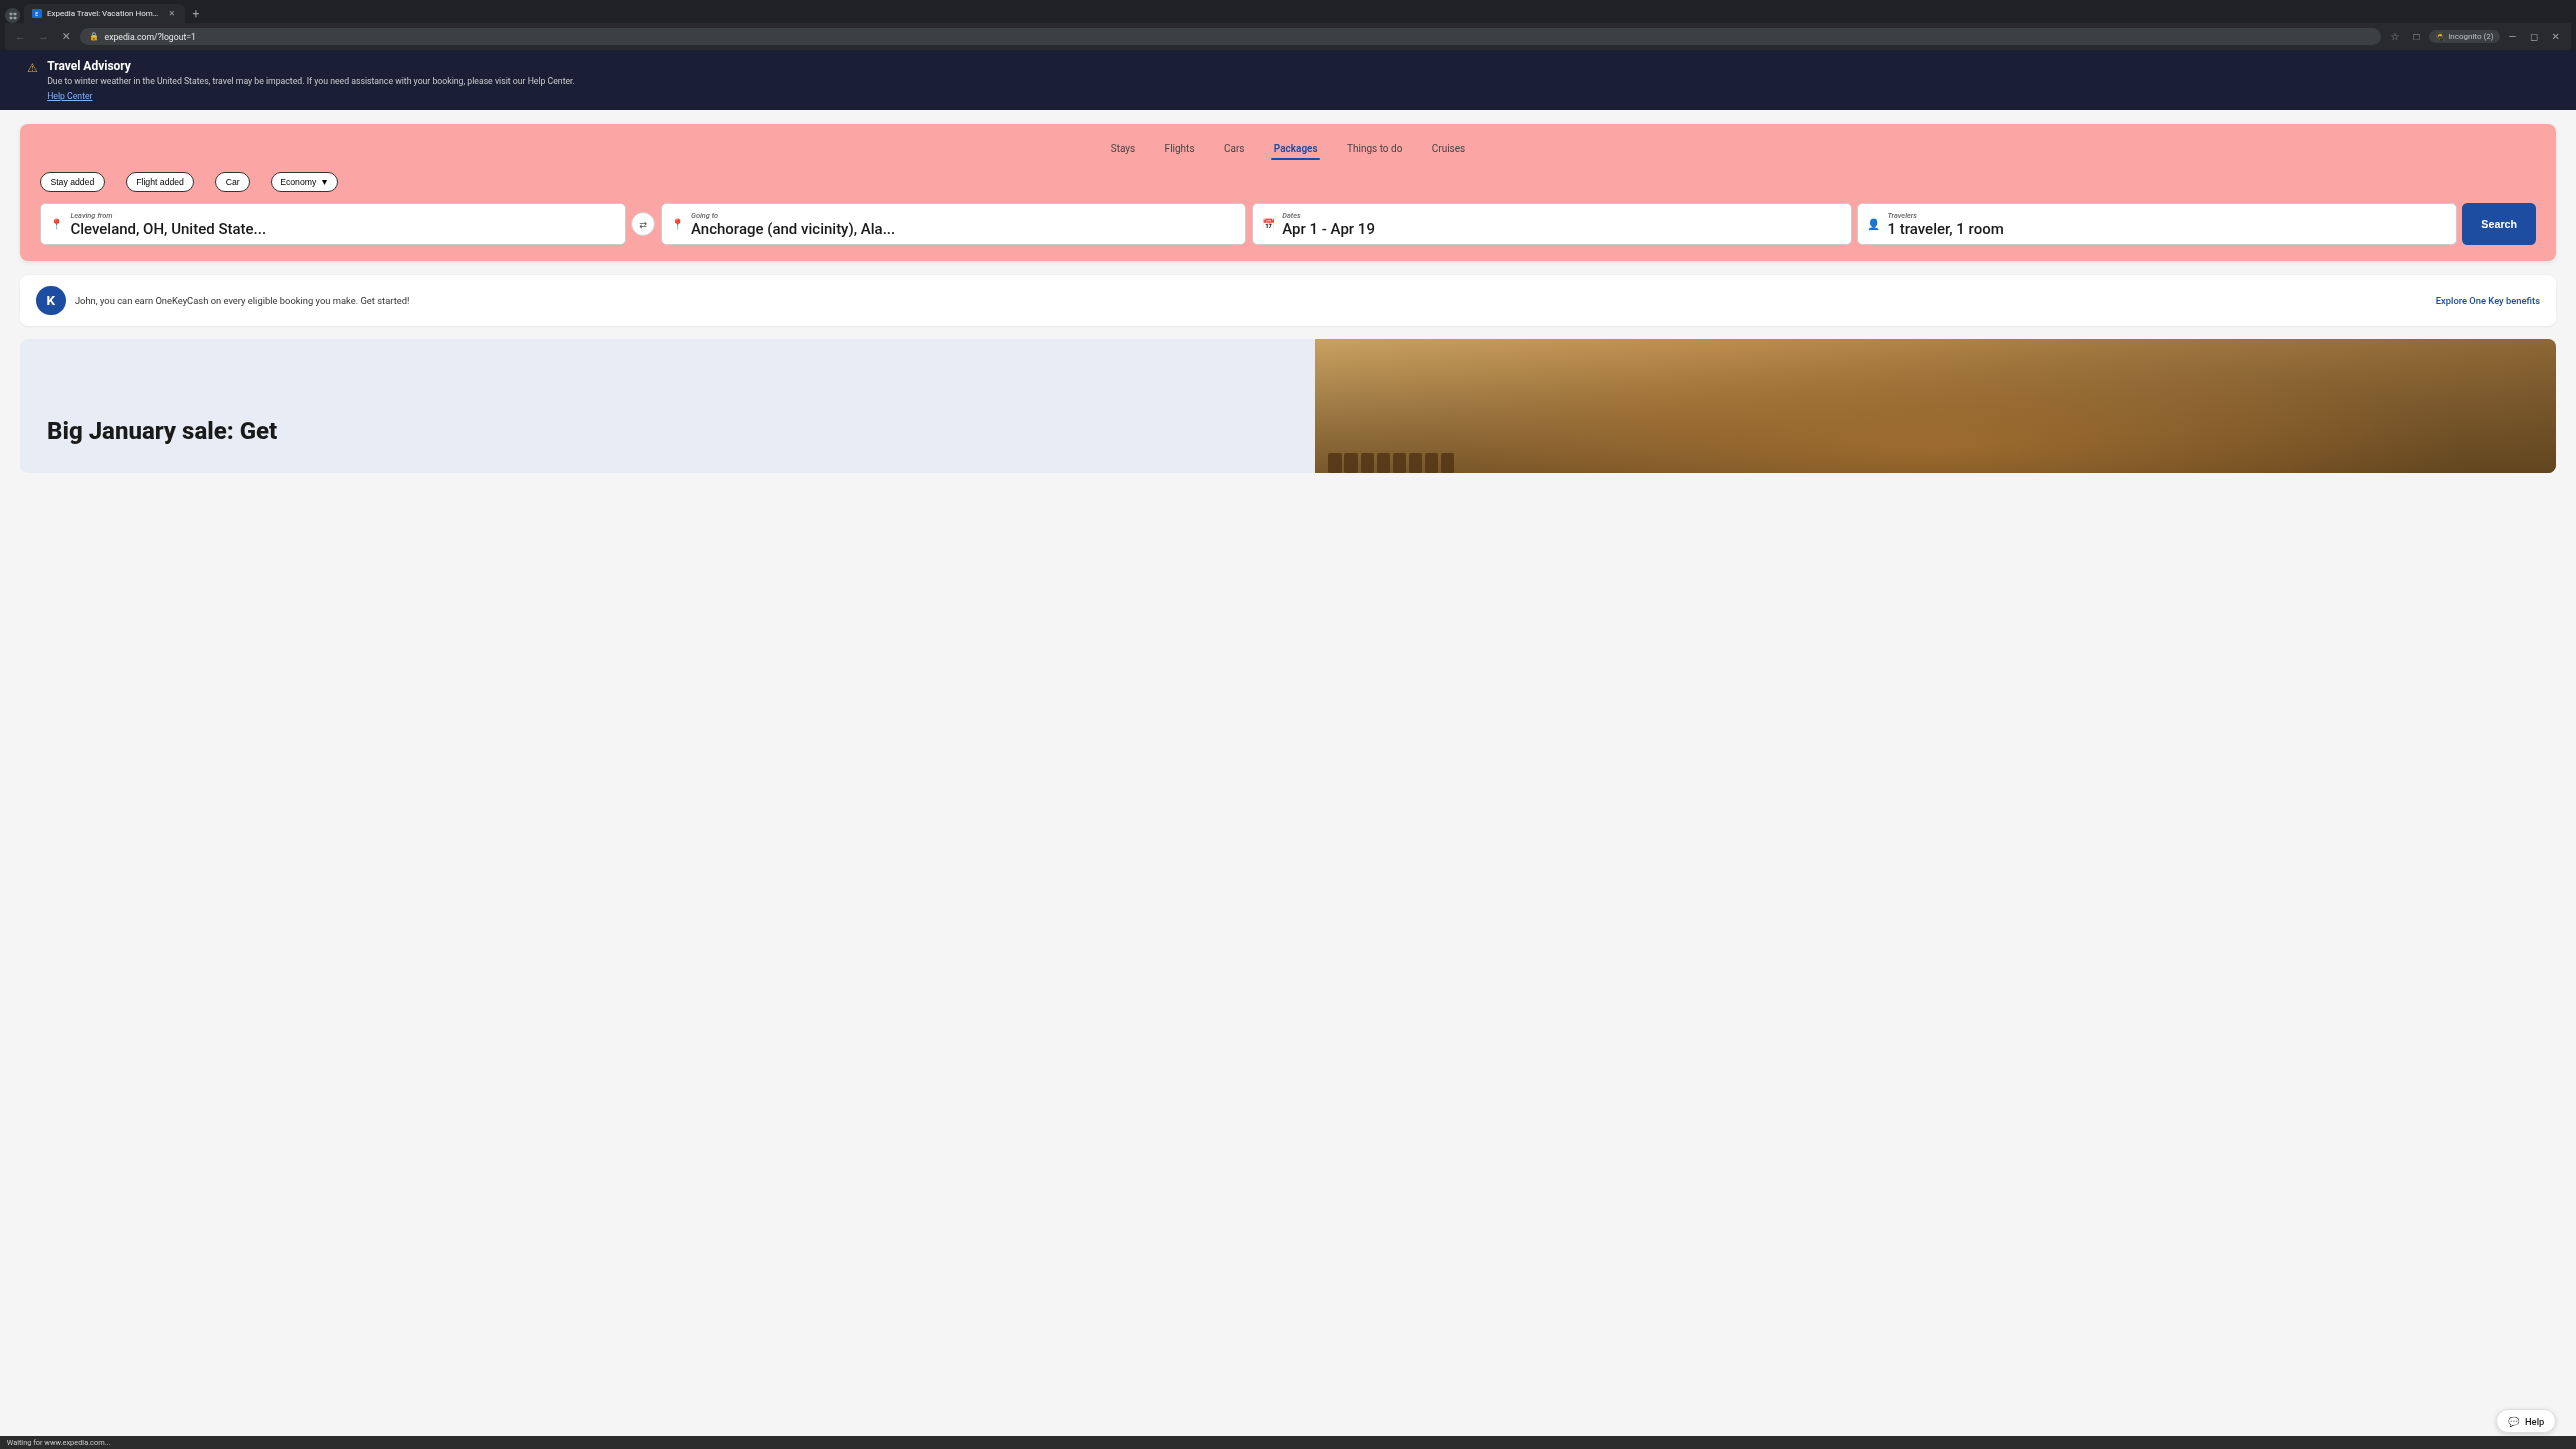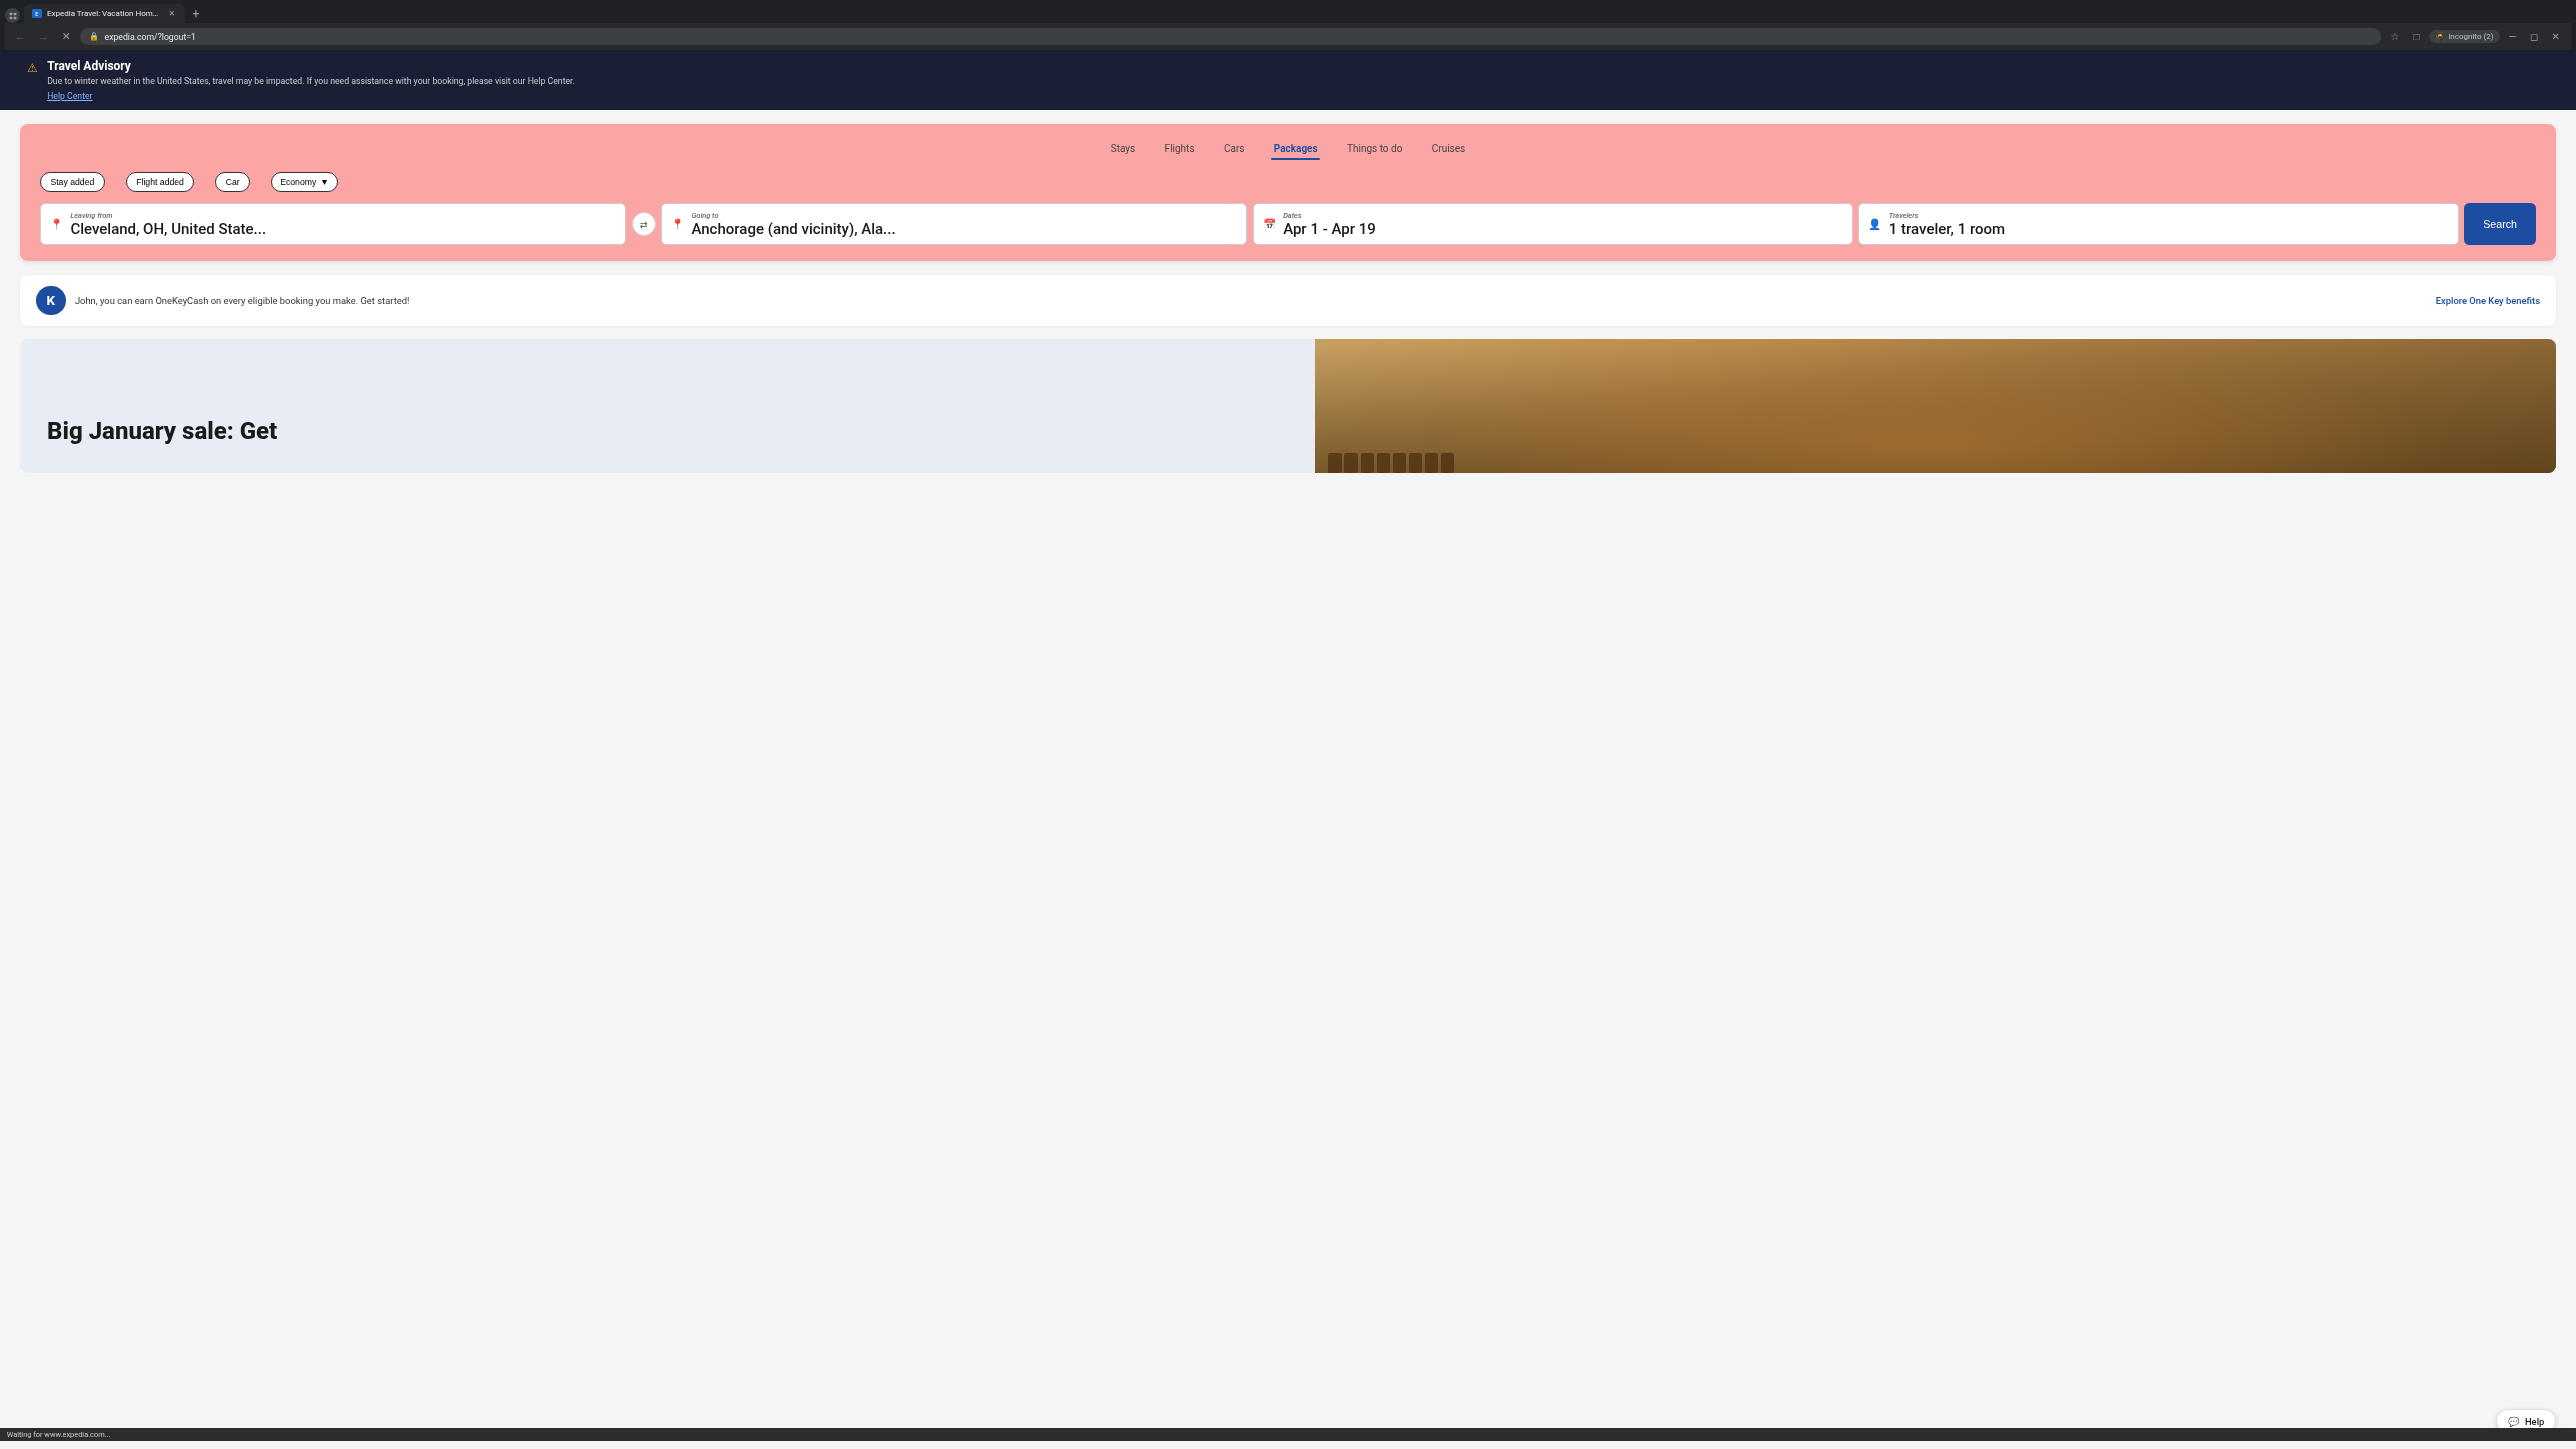--- a/index.html
+++ b/index.html
@@ -340,21 +340,21 @@
     .travelers-field {
       flex: 1.2;
     }
     .search-btn {
       background: #1c4da1;
       color: white;
       border: none;
       border-radius: 5.4px;
       padding: 8px 19px;
       font-size: 10.7px;
-      font-weight: 400;
+      font-weight: 700;
       cursor: pointer;
       flex-shrink: 0;
       display: flex;
       align-items: center;
       justify-content: center;
     }
 
     
     .onekey-banner {
       background: white;
@@ -444,21 +444,21 @@
     .beach-chair {
       width: 13.4px;
       height: 20px;
       background: rgba(80,50,20,0.8);
       border-radius: 2px;
     }
 
     
     .status-bar {
       position: fixed;
-      bottom: 8px;
+      bottom: 0;
       left: 0;
       right: 0;
       background: #2c2c2c;
       color: #ccc;
       font-size: 7.4px;
       padding: 2px 6.7px;
       z-index: 1000;
     }
 
     

